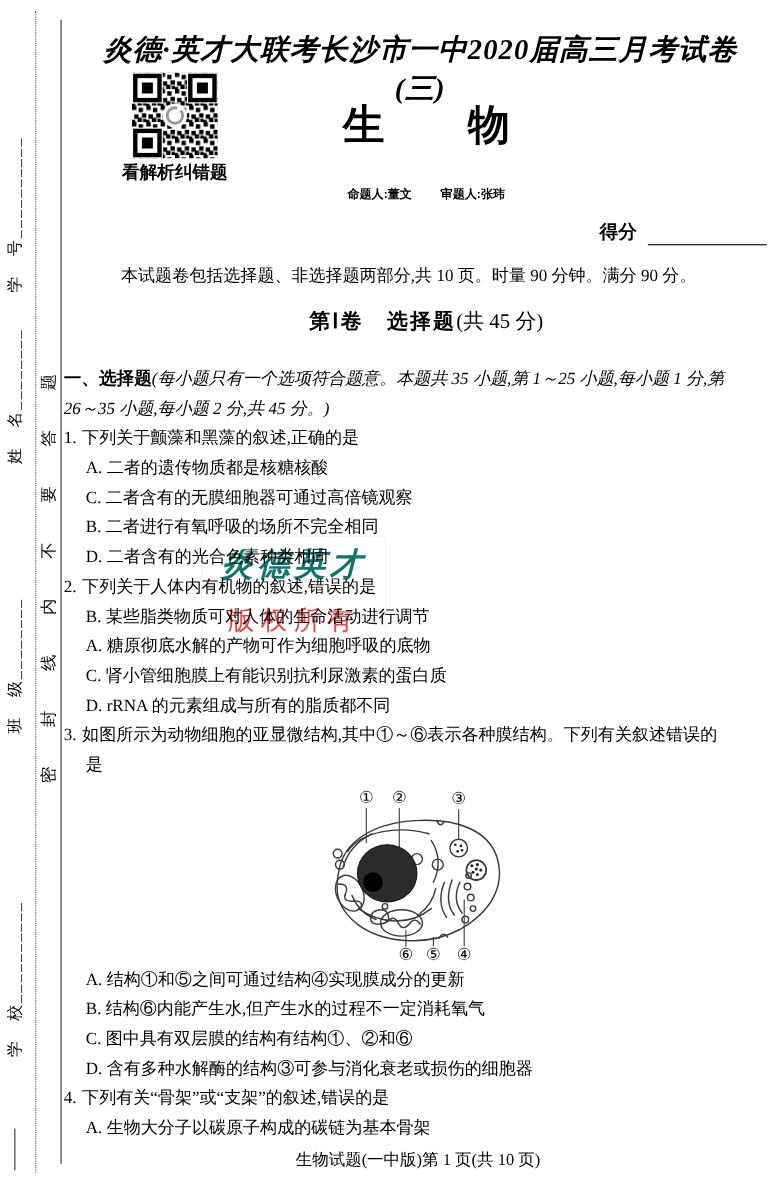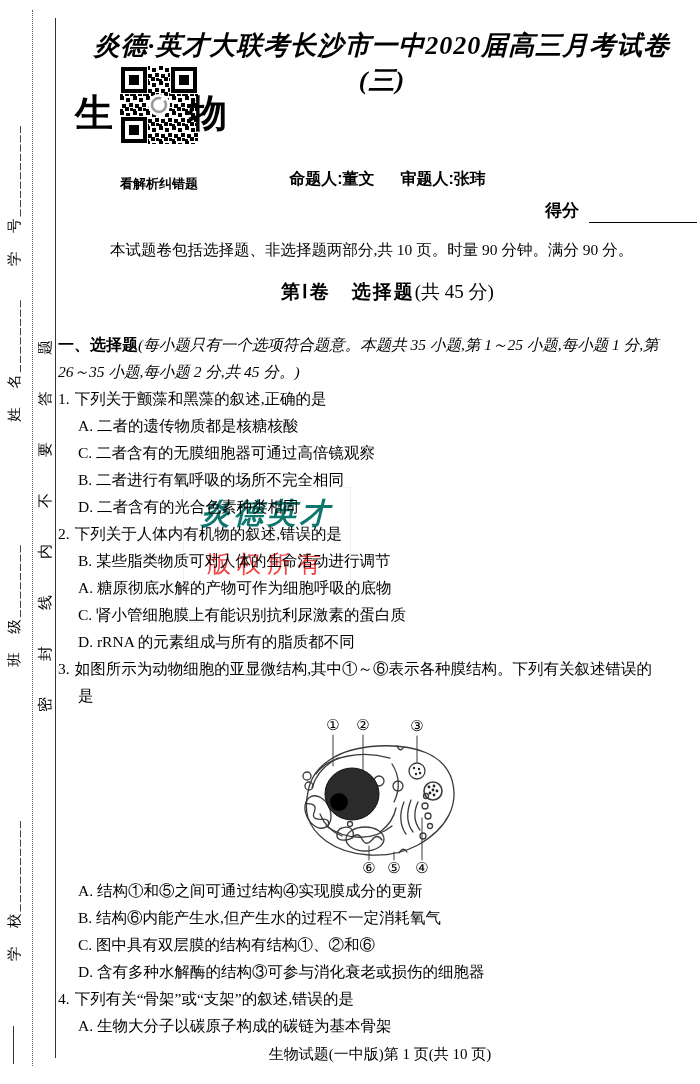--- a/index.html
+++ b/index.html
@@ -20,25 +20,25 @@
     transform:translate(-50%,-50%) rotate(-90deg);
   }
   
   .exam-title{
     position:absolute;top:28px;left:72px;width:620px;text-align:center;
     font-family:"Liberation Serif",serif;font-weight:bold;font-style:italic;
     font-size:26px;letter-spacing:1px;
   }
   .qr-box{position:absolute;left:120px;top:66px;width:78px;height:78px;}
   .qr-caption{position:absolute;left:104px;top:147px;width:110px;text-align:center;
-    font-family:Liberation Sans, sans-serif;font-weight:bold;font-size:13px;margin-top:28px;}
-  .subject-title{position:absolute;top:88px;left:75px;width:625px;text-align:left;
+    font-family:Liberation Sans, sans-serif;font-weight:bold;font-size:16px;}
+  .subject-title{position:absolute;top:88px;left:75px;width:625px;text-align:center;
     font-family:"Liberation Sans",sans-serif;font-weight:bold;font-size:38px;}
   .authors{position:absolute;top:169px;left:75px;width:625px;text-align:center;
-    font-family:"Liberation Sans",sans-serif;font-weight:bold;font-size:16px;}
+    font-family:"Liberation Sans",sans-serif;font-weight:bold;font-size:11px;}
   .authors .reviewer{margin-left:26px;}
   .score-label{position:absolute;top:199px;left:545px;
     font-family:"Liberation Sans",sans-serif;font-weight:bold;font-size:17px;}
   .score-line{position:absolute;top:202px;left:589px;width:108px;height:20px;
     border-bottom:1.5px solid #000;}
   .notice{position:absolute;top:240px;left:110px;white-space:nowrap;font-size:15.5px;}
   .part1-title{position:absolute;top:279px;left:75px;width:625px;text-align:center;font-size:19px;}
   .part1-title b{font-family:"Liberation Sans",sans-serif;letter-spacing:2px;}
   
   .watermark{position:absolute;left:183px;top:487px;width:166px;height:134px;z-index:0;

